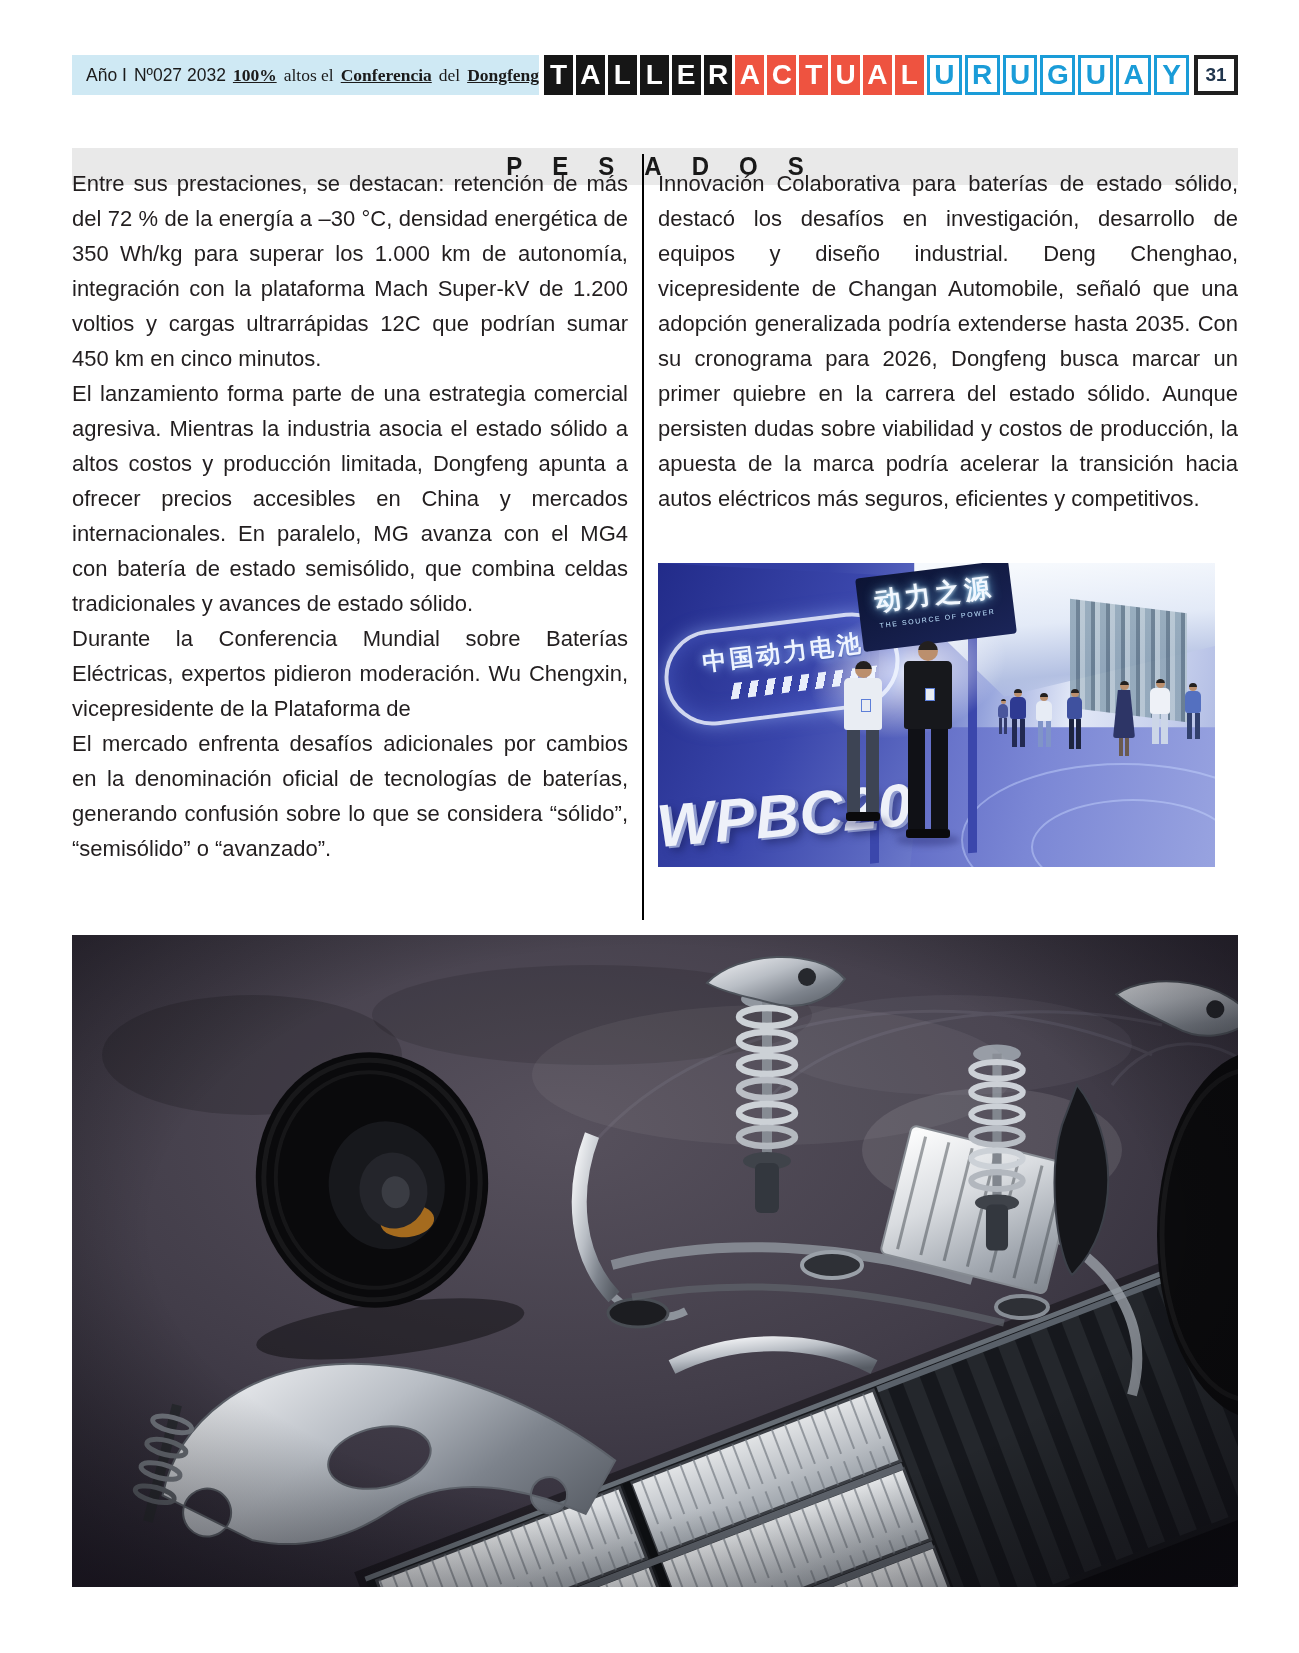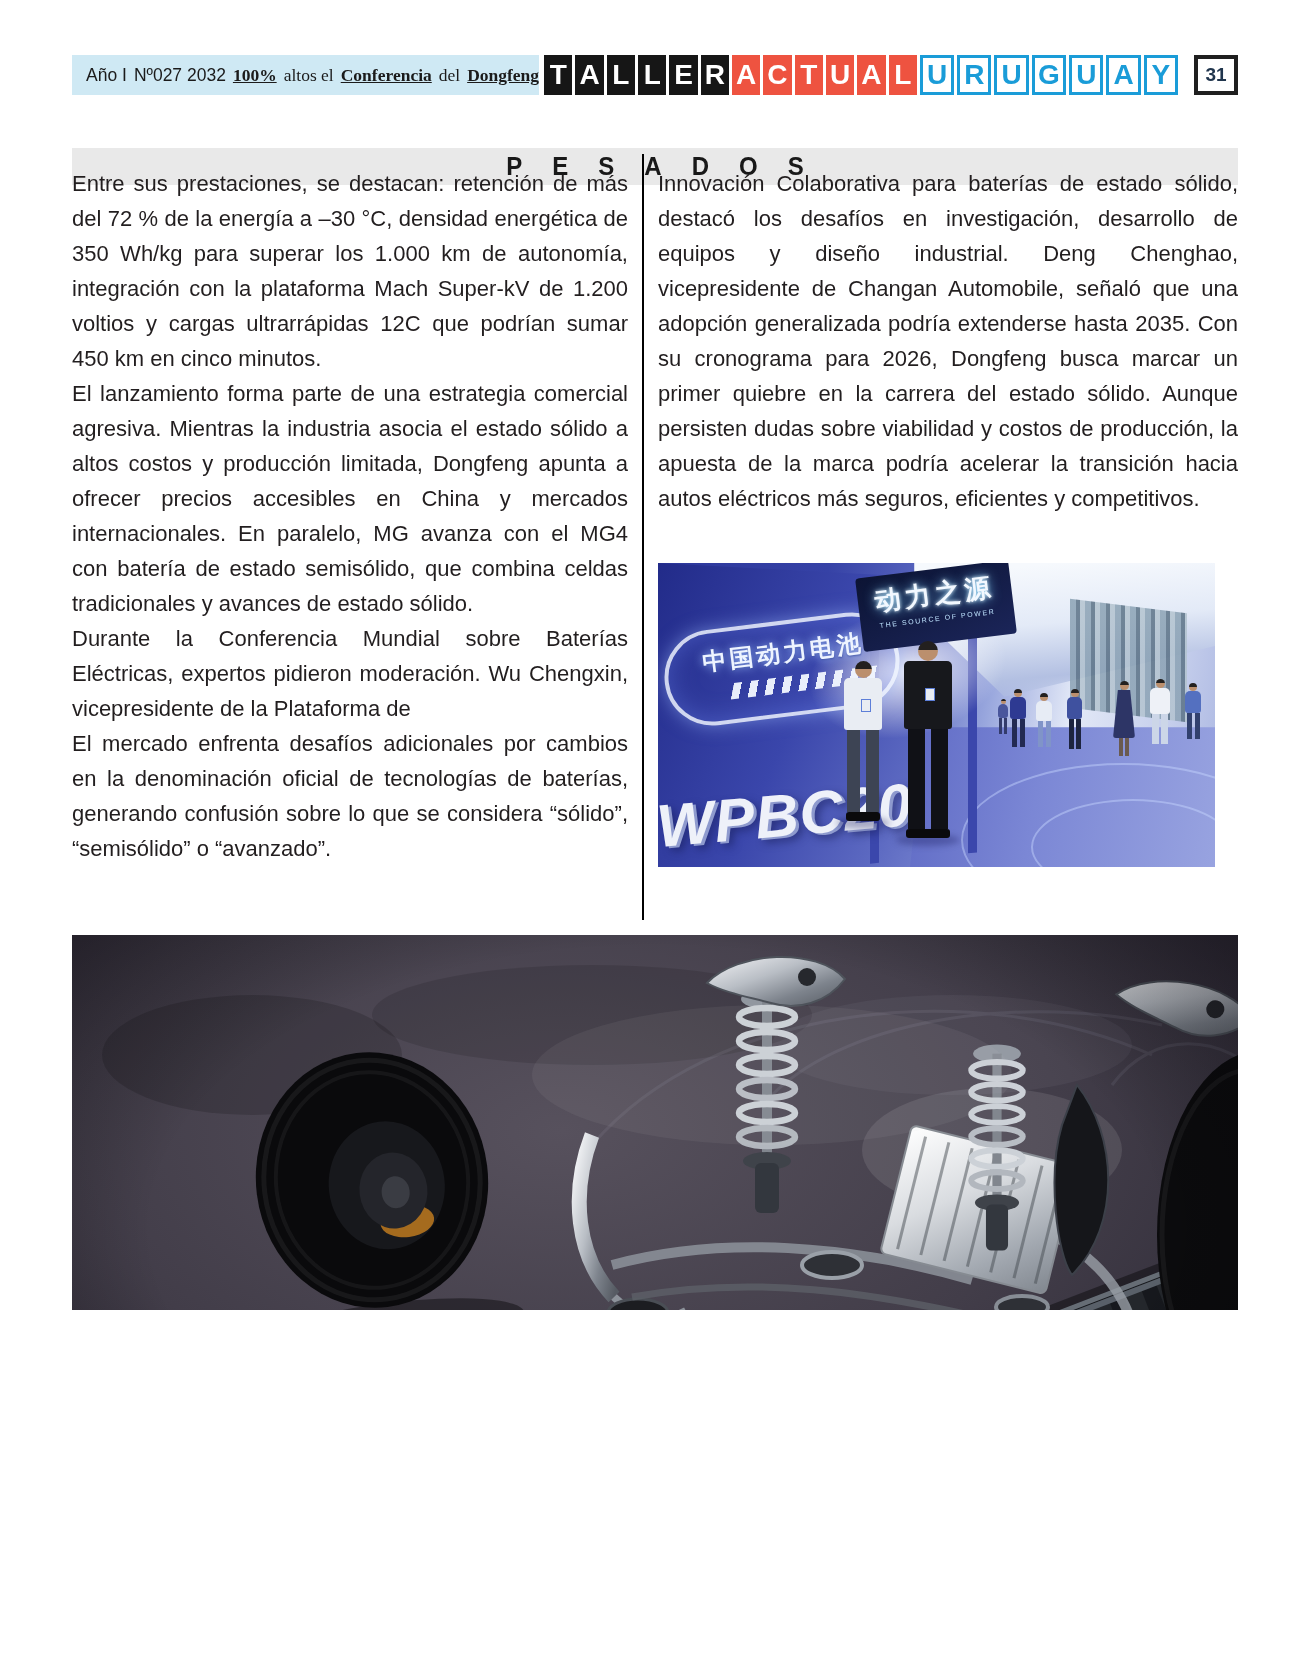--- a/index.html
+++ b/index.html
@@ -1,30 +1,30 @@
 <!DOCTYPE html>
 <html><head>
 <meta charset="utf-8">
 <style>
   html,body{margin:0;padding:0;background:#fff;}
-  .page{position:relative;width:1299px;height:1310px;background:#fff;overflow:hidden;
+  .page{position:relative;width:1299px;height:1653px;background:#fff;overflow:hidden;
         font-family:"Liberation Sans",sans-serif;color:#221e1f;}
 
   
   .masthead{position:absolute;left:72px;top:55px;width:1166px;height:40px;display:flex;align-items:stretch;}
   .issue-strip{flex:0 0 462px;background:#cfe9f4;display:flex;align-items:center;padding-left:14px;gap:7px;
                font-size:17.5px;color:#1b1b1b;white-space:nowrap;box-sizing:border-box;}
   .ii-serif{font-family:"Liberation Serif",serif;}
   .b{font-weight:bold;text-decoration:underline;}
   .logo{flex:1;display:flex;gap:3px;margin-left:5px;}
   .tile{flex:1;display:flex;align-items:center;justify-content:center;font-weight:bold;font-size:28px;line-height:1;box-sizing:border-box;}
   .tile.t{background:#161616;color:#fff;}
   .tile.a{background:#ee5340;color:#fff;}
   .tile.u{background:#fff;color:#1a9cd8;border:3px solid #1a9cd8;}
-  .pageno{flex:0 0 44px;margin-left:16px;border:4px solid #1f1f1f;box-sizing:border-box;background:#fff;
+  .pageno{flex:0 0 44px;margin-left:5px;border:4px solid #1f1f1f;box-sizing:border-box;background:#fff;
           display:flex;align-items:center;justify-content:center;font-size:19px;font-weight:bold;color:#20354d;}
 
   
   .section-bar{position:absolute;left:72px;top:120px;width:1166px;height:37px;background:#e9e9e9;
                display:flex;align-items:center;justify-content:center;margin-top:28px;}
   .section-bar span{font-weight:bold;font-size:24px;color:#191919;letter-spacing:30px;text-indent:30px;transform:scaleY(1.05);}
 
   
   .columns{position:absolute;left:72px;top:166px;width:1166px;height:754px;display:flex;}
   .col{box-sizing:border-box;}

